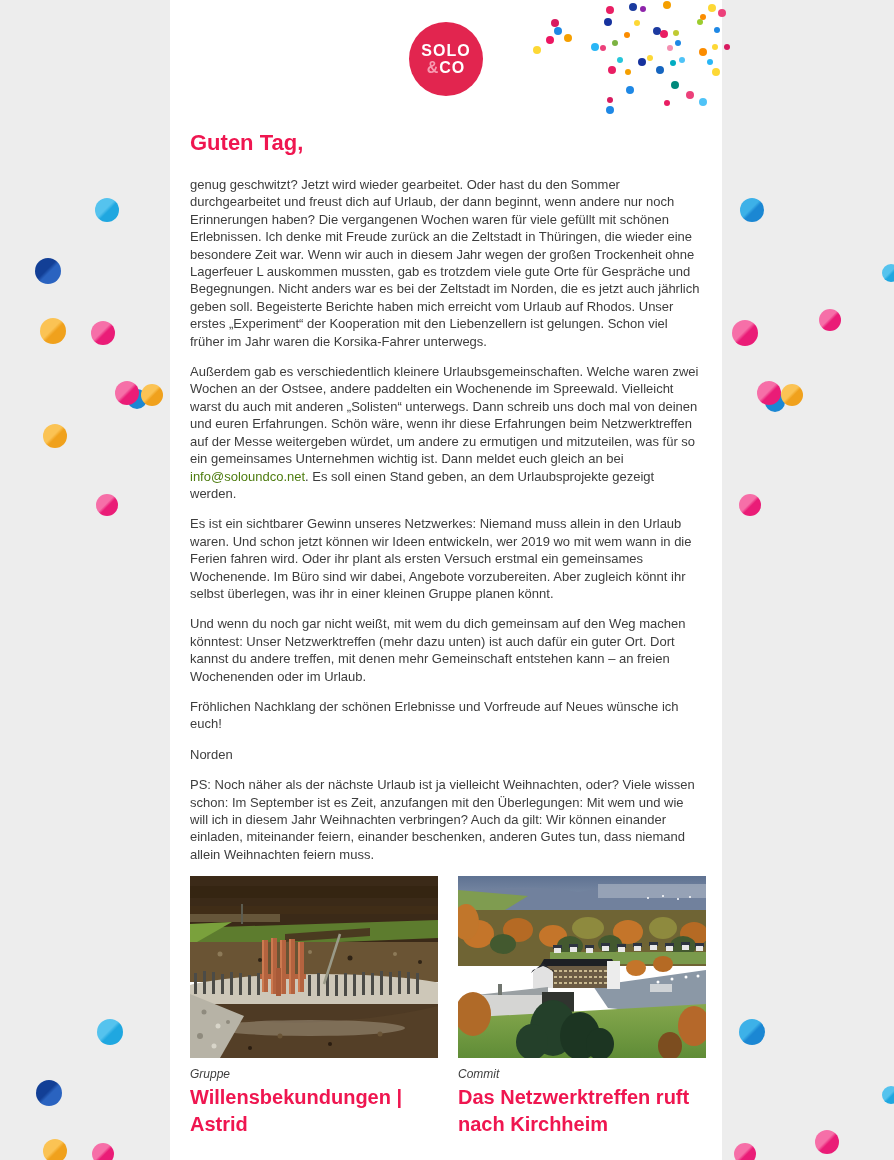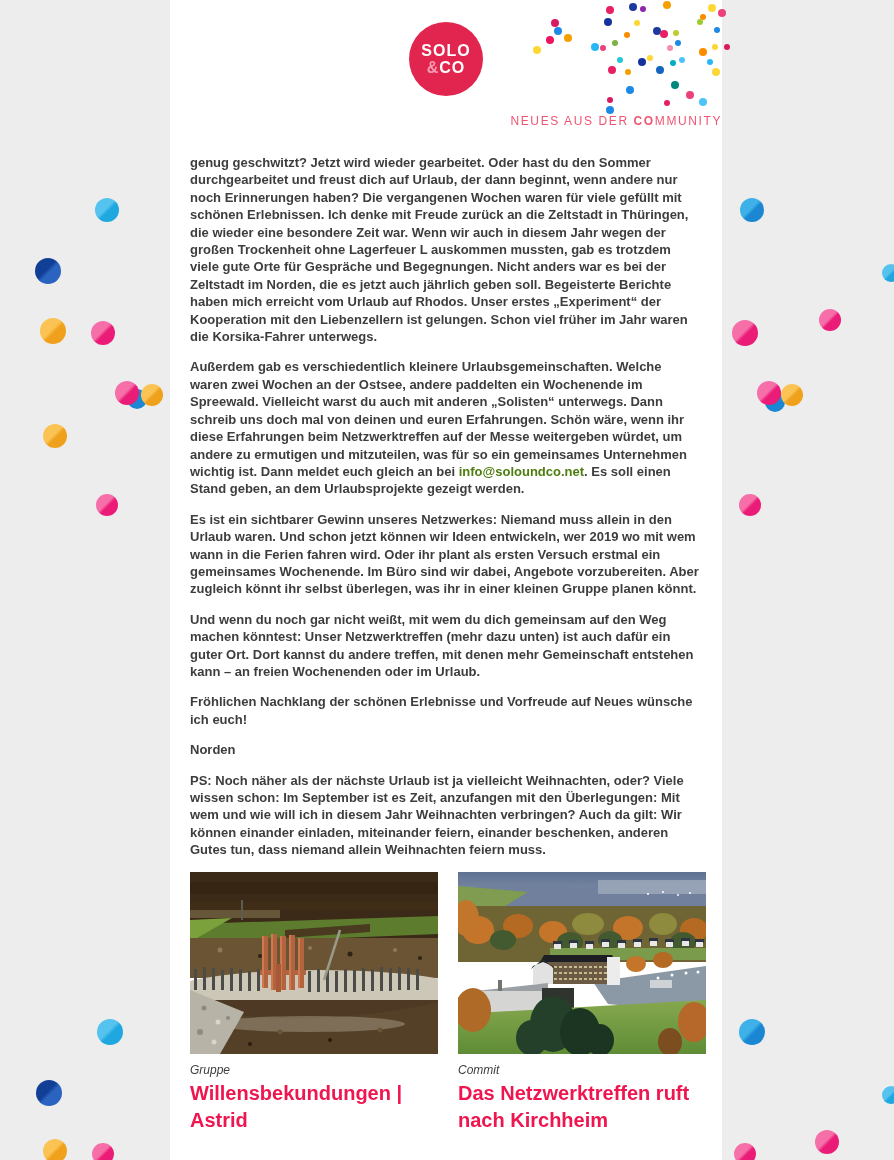--- a/index.html
+++ b/index.html
@@ -21,43 +21,43 @@
     margin:0 auto;display:flex;flex-direction:column;align-items:center;justify-content:center;
     color:#fff;font-weight:bold;letter-spacing:1px;cursor:pointer;
   }
   .logo .lline{font-size:16px;line-height:17px;}
   .logo .amp{color:#f79ab0;}
   .tagline{margin-top:18px;font-size:12px;letter-spacing:1.6px;color:#ef5571;}
   .tagline b{font-weight:bold;}
   
   .main{padding:0 20px;}
   .greeting{color:#ef1650;font-size:22px;font-weight:bold;margin:34px 0 0 0;}
-  .paras{margin-top:26px;font-weight:bold;}
+  .paras{margin-top:20px;}
   .para{font-size:13px;line-height:17.4px;color:#3d3d3d;margin:0 0 13px 0;}
   .email-link{color:#4d7c0f;cursor:pointer;}
   
   .articles{display:flex;gap:20px;margin-top:10px;}
   .card{width:248px;}
   .card svg{display:block;width:248px;height:182px;cursor:pointer;}
   .card-label{font-style:italic;font-size:12px;color:#3d3d3d;margin-top:9px;}
   .card-title{color:#ef1650;font-size:20px;line-height:27px;font-weight:bold;margin:3px 0 12px 0;cursor:pointer;}
 </style>
 </head>
 <body>
 
 <div class="content">
   <header>
     <div class="logo">
       <span class="lline">SOLO</span>
       <span class="lline"><span class="amp">&amp;</span><span>CO</span></span>
     </div>
-    <div class="tagline"><span>NEUES AUS DER </span><b>CO</b><span>MMUNITY</span></div>
   </header>
 
   <div class="main">
+    <h1 class="greeting">Guten Tag,</h1>
     <div class="paras">
         <p class="para">genug geschwitzt? Jetzt wird wieder gearbeitet. Oder hast du den Sommer durchgearbeitet und freust dich auf Urlaub, der dann beginnt, wenn andere nur noch Erinnerungen haben? Die vergangenen Wochen waren für viele gefüllt mit schönen Erlebnissen. Ich denke mit Freude zurück an die Zeltstadt in Thüringen, die wieder eine besondere Zeit war. Wenn wir auch in diesem Jahr wegen der großen Trockenheit ohne Lagerfeuer L auskommen mussten, gab es trotzdem viele gute Orte für Gespräche und Begegnungen. Nicht anders war es bei der Zeltstadt im Norden, die es jetzt auch jährlich geben soll. Begeisterte Berichte haben mich erreicht vom Urlaub auf Rhodos. Unser erstes „Experiment“ der Kooperation mit den Liebenzellern ist gelungen. Schon viel früher im Jahr waren die Korsika-Fahrer unterwegs.</p>
         <p class="para">Außerdem gab es verschiedentlich kleinere Urlaubsgemeinschaften. Welche waren zwei Wochen an der Ostsee, andere paddelten ein Wochenende im Spreewald. Vielleicht warst du auch mit anderen „Solisten“ unterwegs. Dann schreib uns doch mal von deinen und euren Erfahrungen. Schön wäre, wenn ihr diese Erfahrungen beim Netzwerktreffen auf der Messe weitergeben würdet, um andere zu ermutigen und mitzuteilen, was für so ein gemeinsames Unternehmen wichtig ist. Dann meldet euch gleich an bei <span class="email-link">info@soloundco.net</span>. Es soll einen Stand geben, an dem Urlaubsprojekte gezeigt werden.</p>
         <p class="para">Es ist ein sichtbarer Gewinn unseres Netzwerkes: Niemand muss allein in den Urlaub waren. Und schon jetzt können wir Ideen entwickeln, wer 2019 wo mit wem wann in die Ferien fahren wird. Oder ihr plant als ersten Versuch erstmal ein gemeinsames Wochenende. Im Büro sind wir dabei, Angebote vorzubereiten. Aber zugleich könnt ihr selbst überlegen, was ihr in einer kleinen Gruppe planen könnt.</p>
         <p class="para">Und wenn du noch gar nicht weißt, mit wem du dich gemeinsam auf den Weg machen könntest: Unser Netzwerktreffen (mehr dazu unten) ist auch dafür ein guter Ort. Dort kannst du andere treffen, mit denen mehr Gemeinschaft entstehen kann – an freien Wochenenden oder im Urlaub.</p>
         <p class="para">Fröhlichen Nachklang der schönen Erlebnisse und Vorfreude auf Neues wünsche ich euch!</p>
         <p class="para">Norden</p>
         <p class="para">PS: Noch näher als der nächste Urlaub ist ja vielleicht Weihnachten, oder? Viele wissen schon: Im September ist es Zeit, anzufangen mit den Überlegungen: Mit wem und wie will ich in diesem Jahr Weihnachten verbringen? Auch da gilt: Wir können einander einladen, miteinander feiern, einander beschenken, anderen Gutes tun, dass niemand allein Weihnachten feiern muss.</p>
       </div>
 

